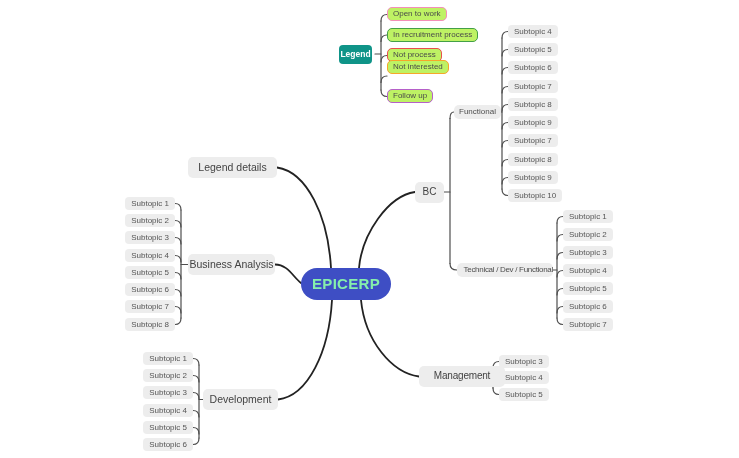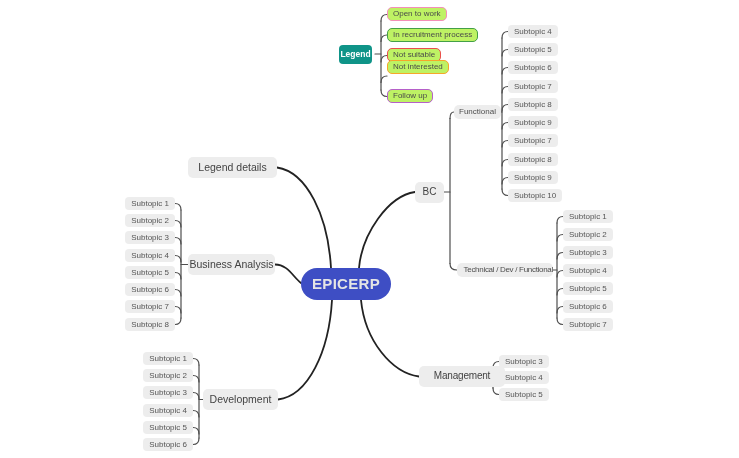--- a/index.html
+++ b/index.html
@@ -20,21 +20,21 @@
     box-sizing:border-box;
   }
   .node.small{font-size:8px;line-height:8px;padding:3px 5px;color:#4e4e4e;text-align:right;}
   .sub{
     position:absolute;background:#ededed;border-radius:4px;
     color:#555555;font-size:8px;line-height:8px;
     padding:2.5px 6px;white-space:nowrap;box-sizing:border-box;
   }
   .root-node{
     position:absolute;left:301px;top:268px;width:90px;
-    background:#3e4ec4;border-radius:16px;color:#e5e5e5;
+    background:#3e4ec4;border-radius:16px;color:#86efac;
     font-size:15px;line-height:16px;font-weight:bold;
     text-align:center;padding:8px 0;box-sizing:border-box;
     letter-spacing:0.3px;
   }
   .legend-node{
     position:absolute;left:339px;top:45px;width:33px;
     background:#0f9488;border-radius:4px;color:#ffffff;
     font-size:8.5px;line-height:8.5px;font-weight:bold;
     text-align:center;padding:5px 0;box-sizing:border-box;
   }
@@ -132,21 +132,21 @@
       <path class="br" d="M 493 384 Q 493 377.5 499 377.5"></path>
       <path class="br" d="M 493 388 Q 493 394.5 499 394.5"></path>
     </g>
   </svg>
 
   <div class="root-node">EPICERP</div>
 
   <div class="legend-node">Legend</div>
   <div class="litem c-pink" style="top:7px">Open to work</div>
   <div class="litem c-green" style="top:27.5px">In recruitment process</div>
-  <div class="litem c-red" style="top:48px">Not suitable</div>
+  <div class="litem c-red" style="top:48px">Not process</div>
   <div class="litem c-orange" style="top:60px">Not interested</div>
   <div class="litem c-purple" style="top:89px">Follow up</div>
 
   <div class="node" style="left:188px;top:157px;width:89px">Legend details</div>
   <div class="node" style="left:188px;top:254px;width:87px">Business Analysis</div>
   <div class="node" style="left:203px;top:389px;width:75px">Development</div>
 
   <div class="sub" style="right:564px;top:197px">Subtopic 1</div>
   <div class="sub" style="right:564px;top:214px">Subtopic 2</div>
   <div class="sub" style="right:564px;top:231px">Subtopic 3</div>

